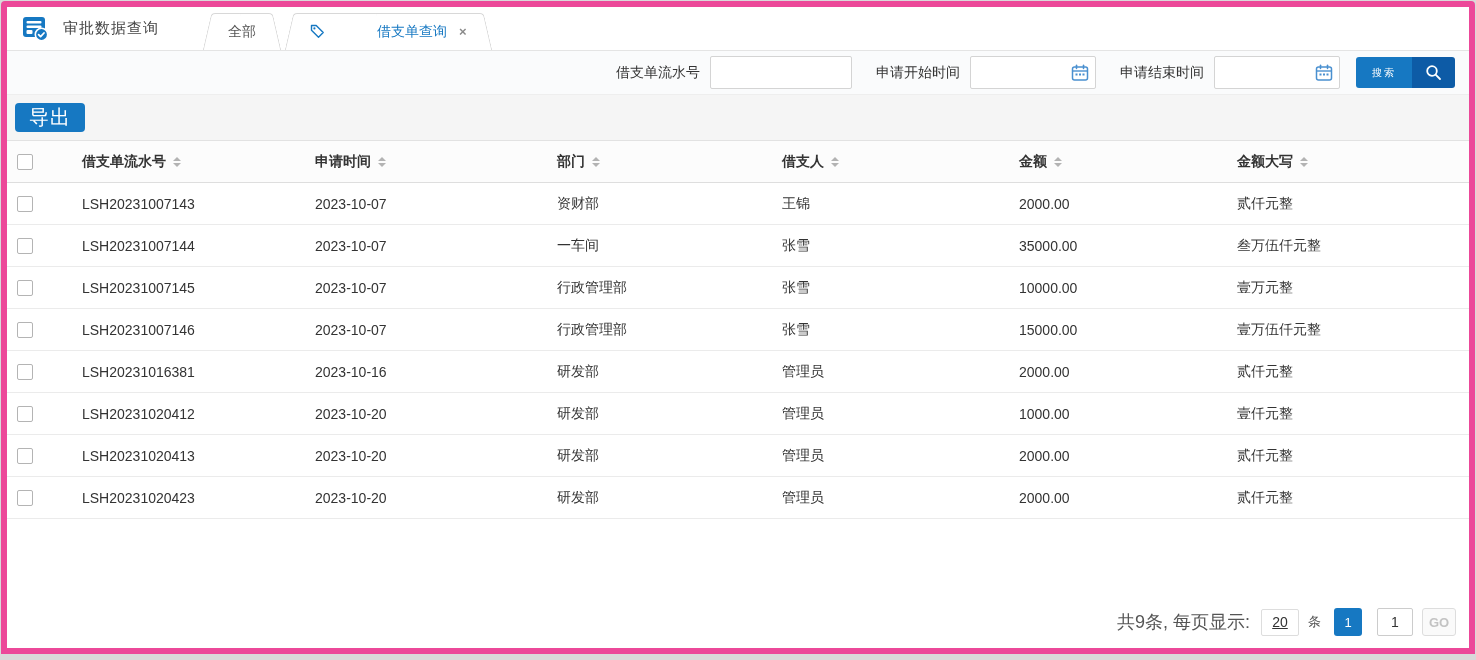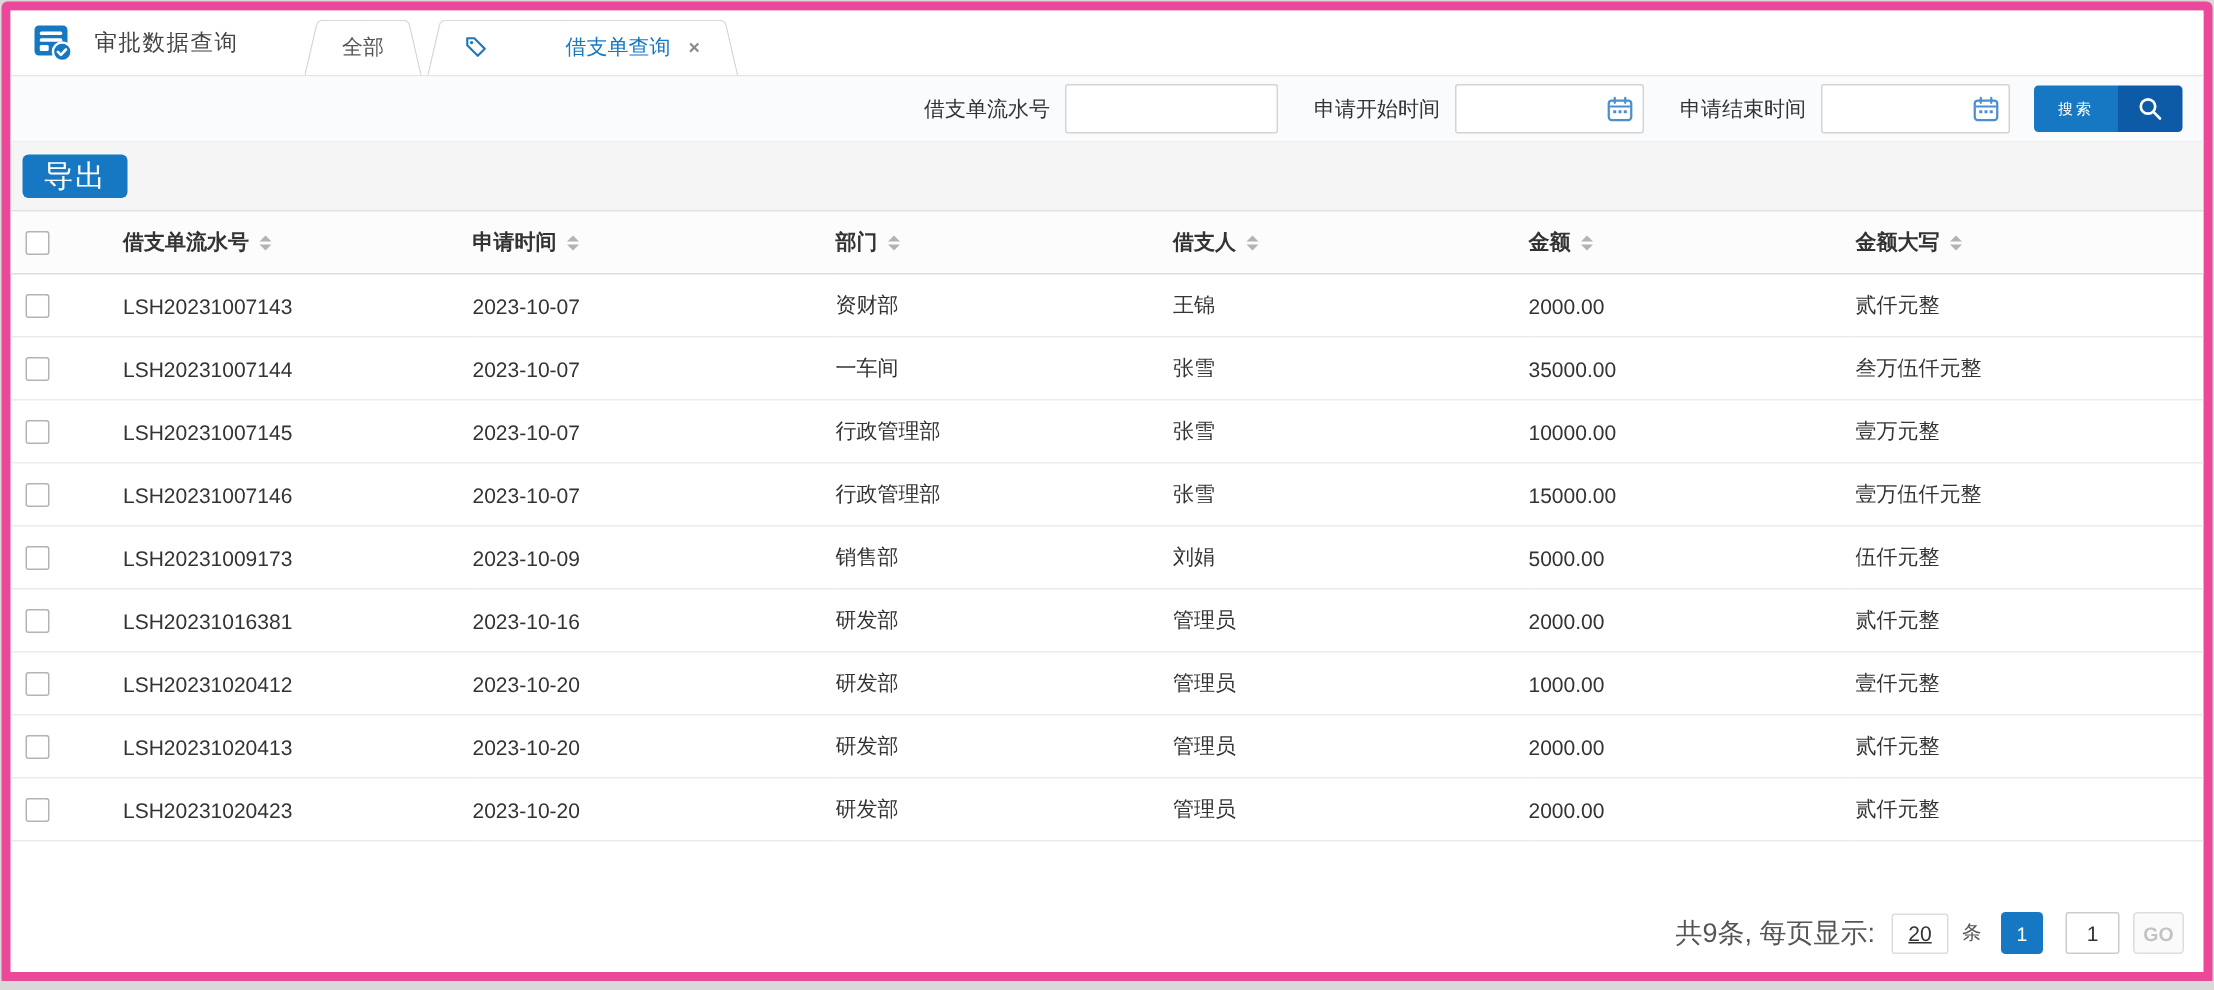--- a/index.html
+++ b/index.html
@@ -246,29 +246,20 @@
         <td><span class="cb"></span></td>
         <td>LSH20231007146</td>
         <td>2023-10-07</td>
         <td>行政管理部</td>
         <td>张雪</td>
         <td>15000.00</td>
         <td>壹万伍仟元整</td>
       </tr>
       <tr>
         <td><span class="cb"></span></td>
-        <td>LSH20231009173</td>
-        <td>2023-10-09</td>
-        <td>销售部</td>
-        <td>刘娟</td>
-        <td>5000.00</td>
-        <td>伍仟元整</td>
-      </tr>
-      <tr>
-        <td><span class="cb"></span></td>
         <td>LSH20231016381</td>
         <td>2023-10-16</td>
         <td>研发部</td>
         <td>管理员</td>
         <td>2000.00</td>
         <td>贰仟元整</td>
       </tr>
       <tr>
         <td><span class="cb"></span></td>
         <td>LSH20231020412</td>

